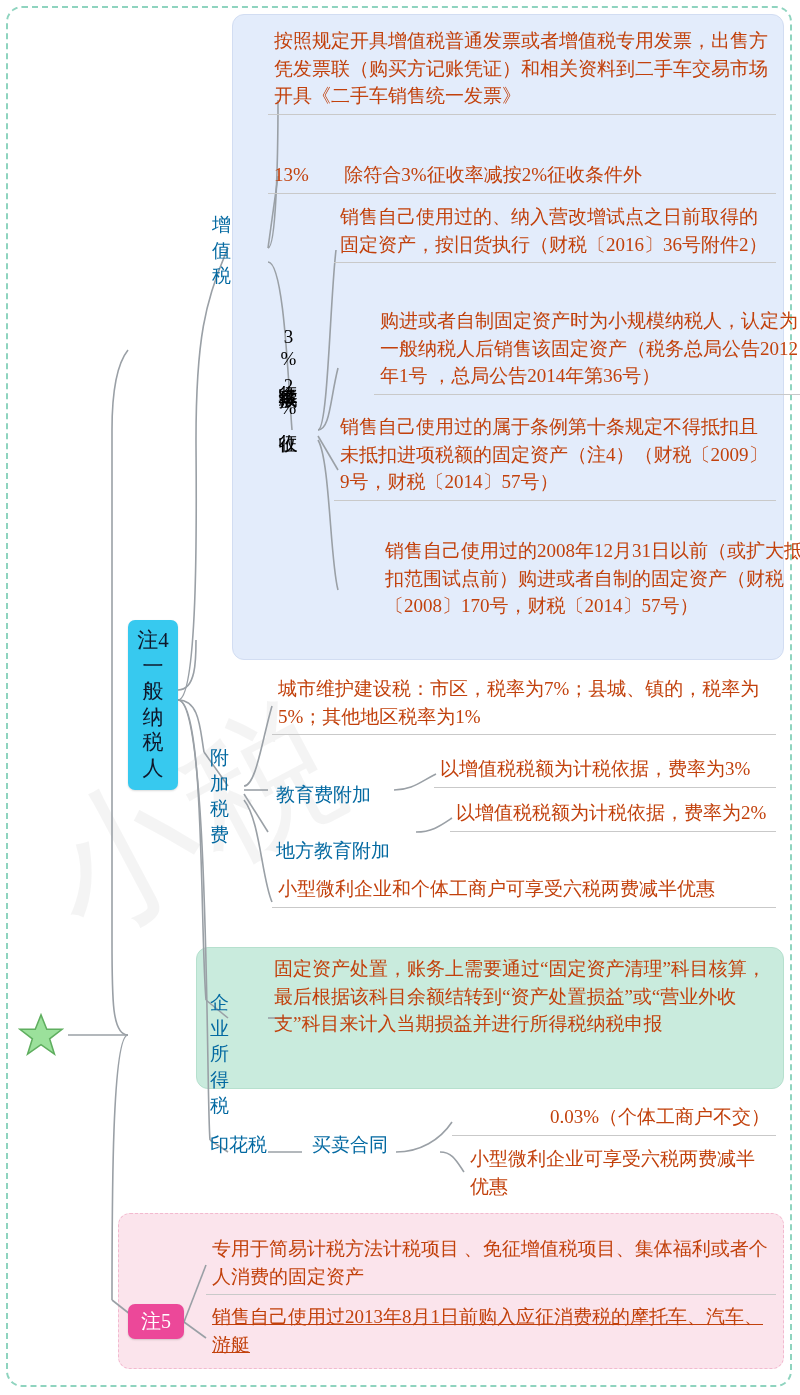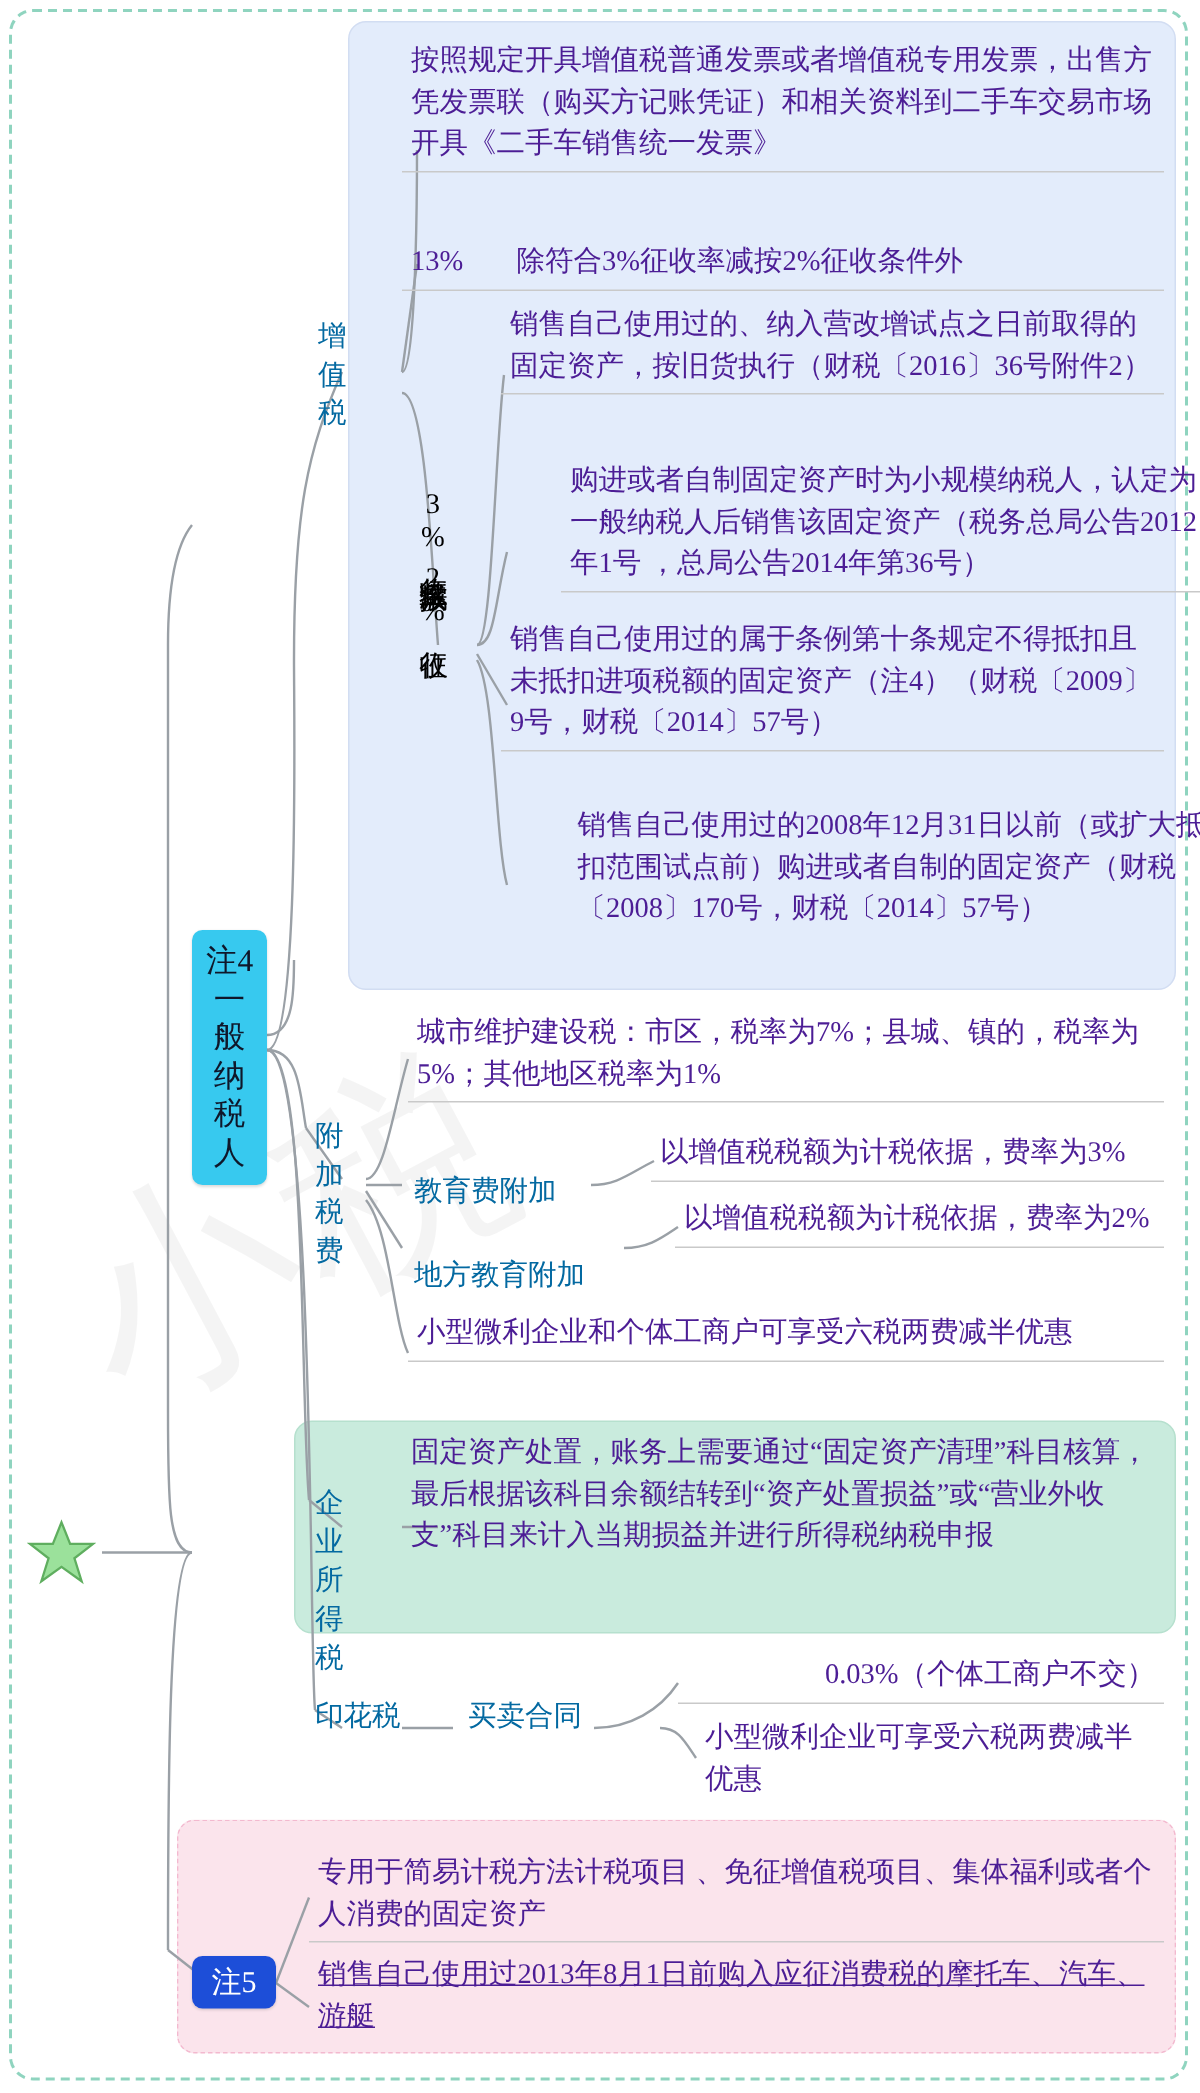--- a/index.html
+++ b/index.html
@@ -54,21 +54,21 @@
   .node {
     position: absolute;
     z-index: 3;
     box-sizing: border-box;
   }
 
   
   .leaf {
     font-size: 19px;
     line-height: 1.45;
-    color: #4c1d95;
+    color: #c2410c;
     padding: 3px 6px 4px 6px;
     border-bottom: 1.5px solid #c9c9c9;
     box-sizing: border-box;
   }
   .leaf.noline { border-bottom: none; }
 
   .branch-label {
     font-size: 19px;
     line-height: 1.35;
     color: #0369a1;
@@ -83,21 +83,21 @@
     border-radius: 7px;
     font-size: 21px;
     line-height: 1.22;
     text-align: center;
     padding: 8px 6px;
     box-shadow: 0 1px 2px rgba(0,0,0,0.15);
     font-family: "Liberation Serif", serif;
   }
 
   .note5 {
-    background: #1d4ed8;
+    background: #ec4899;
     color: #ffffff;
     border-radius: 7px;
     font-size: 20px;
     text-align: center;
     padding: 4px 10px;
     box-shadow: 0 1px 2px rgba(0,0,0,0.15);
   }
 
   
   .region {

